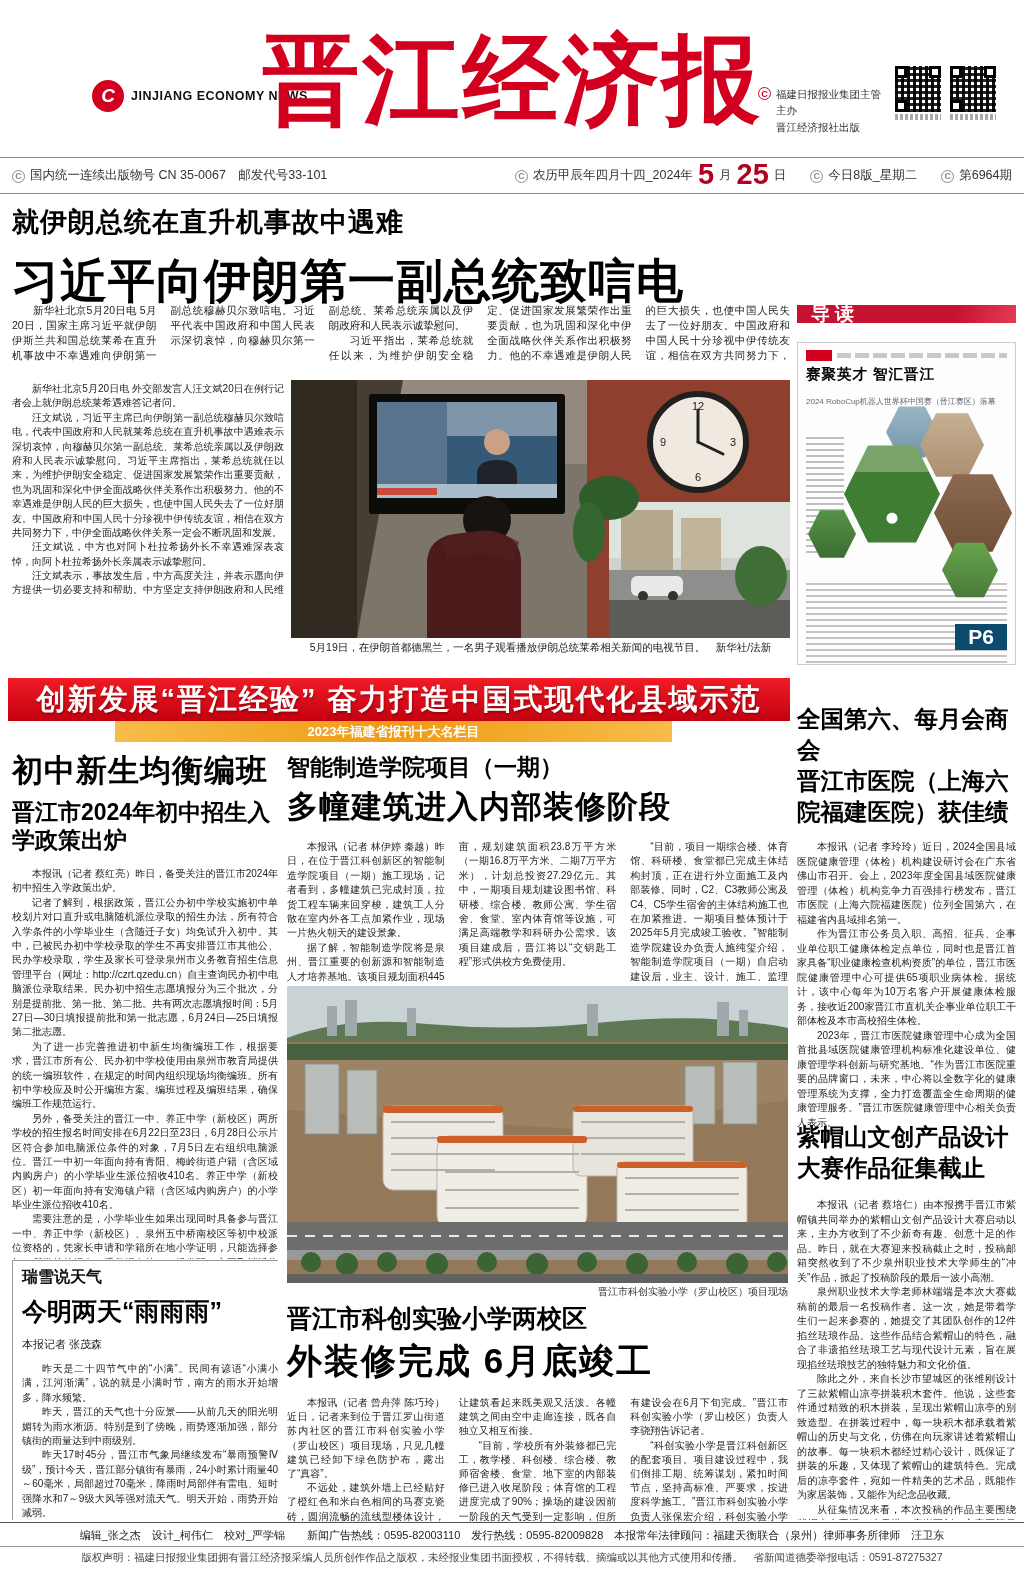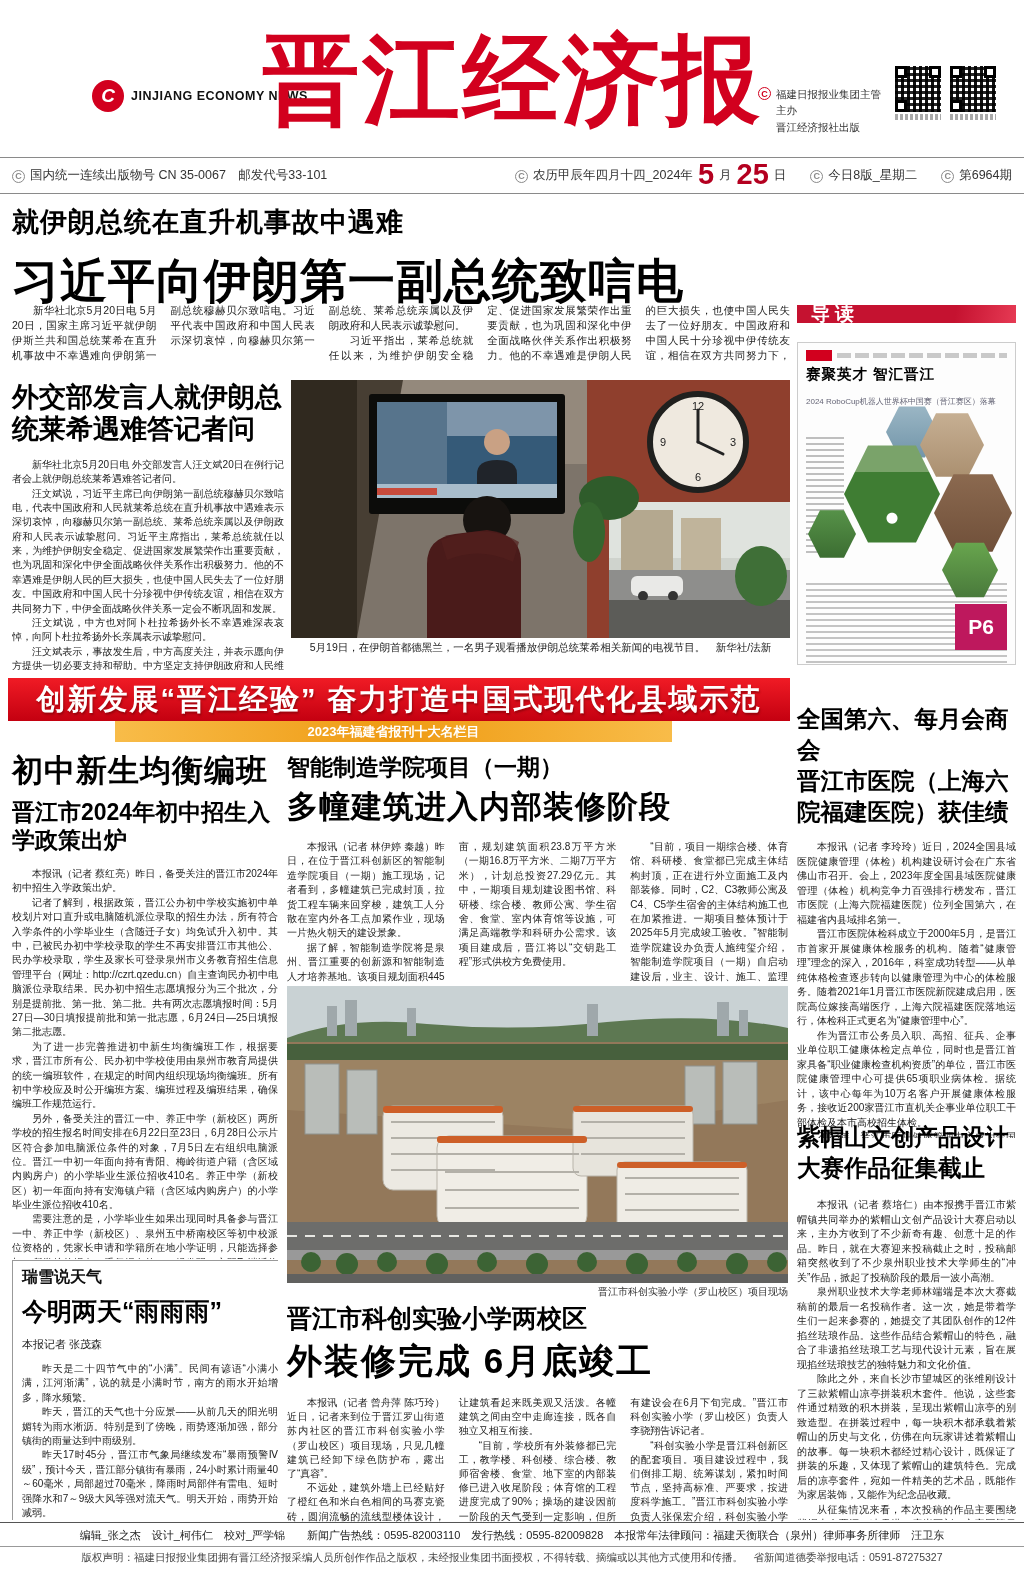--- a/index.html
+++ b/index.html
@@ -83,22 +83,22 @@
                        linear-gradient(180deg,#7aa36a 0 30%, #3f7d33 30% 100%); }
   .hex.h2 { left:118px; top:-2px; width:64px; height:72px; background:linear-gradient(180deg,#c8b195,#a98e6e); }
   .hex.h3 { left:132px; top:58px;  width:78px; height:88px; background:linear-gradient(180deg,#8d6b51,#6e4e38); }
   .hex.h4 { left:84px;  top:-8px; width:52px; height:58px; background:linear-gradient(180deg,#9db8c6,#6f93a8); }
   .hex.h5 { left:140px; top:128px; width:56px; height:62px; background:linear-gradient(180deg,#6aa84f,#47773a); }
   .hex.h6 { left:6px;   top:96px;  width:48px; height:54px; background:linear-gradient(180deg,#58944a,#3a6b30); }
   .gt-barsL { position:absolute; left:4px; top:26px; width:38px; height:120px;
               background:repeating-linear-gradient(180deg,#bfbfbf 0 2px,transparent 2px 6px); }
   .gt-bars  { margin:4px 8px 0; height:82px;
               background:repeating-linear-gradient(180deg,#c4c4c4 0 2px,transparent 2px 6px); column-count:2; }
-  .p6-badge { position:absolute; right:8px; bottom:14px; background:#be185d; color:#fff;
-              font-size:21px; font-weight:800; padding:11px 13px; }
+  .p6-badge { position:absolute; right:8px; bottom:14px; background:#0c4a6e; color:#fff;
+              font-size:21px; font-weight:800; padding:1px 13px; }
 
   
   .banner { left:8px; top:678px; width:782px; height:43px;
     background:linear-gradient(180deg,#f01b25,#c40010); color:#fff; display:flex; align-items:center;
     justify-content:center; font-size:29px; font-weight:900; letter-spacing:2px;
     text-shadow:1px 2px 2px rgba(90,0,0,.45); }
   .banner-sub { left:115px; top:721px; width:557px; height:21px;
     background:linear-gradient(90deg,#f8bc49,#ef9b13,#f8bc49); color:#fff; display:flex;
     align-items:center; justify-content:center; font-size:13px; font-weight:700; }
 
@@ -200,21 +200,20 @@
   </div>
 
   <div class="abs kicker">就伊朗总统在直升机事故中遇难</div>
   <div class="abs mainline">习近平向伊朗第一副总统致唁电</div>
   <div class="abs lead-body body">
       <p>新华社北京5月20日电 5月20日，国家主席习近平就伊朗伊斯兰共和国总统莱希在直升机事故中不幸遇难向伊朗第一副总统穆赫贝尔致唁电。习近平代表中国政府和中国人民表示深切哀悼，向穆赫贝尔第一副总统、莱希总统亲属以及伊朗政府和人民表示诚挚慰问。</p>
       <p>习近平指出，莱希总统就任以来，为维护伊朗安全稳定、促进国家发展繁荣作出重要贡献，也为巩固和深化中伊全面战略伙伴关系作出积极努力。他的不幸遇难是伊朗人民的巨大损失，也使中国人民失去了一位好朋友。中国政府和中国人民十分珍视中伊传统友谊，相信在双方共同努力下，中伊全面战略伙伴关系一定会不断巩固和发展。</p>
     </div>
 
   <div class="abs mfa">
-    <h2>外交部发言人就伊朗总统莱希遇难答记者问</h2>
     <div class="body">
         <p>新华社北京5月20日电 外交部发言人汪文斌20日在例行记者会上就伊朗总统莱希遇难答记者问。</p>
         <p>汪文斌说，习近平主席已向伊朗第一副总统穆赫贝尔致唁电，代表中国政府和人民就莱希总统在直升机事故中遇难表示深切哀悼，向穆赫贝尔第一副总统、莱希总统亲属以及伊朗政府和人民表示诚挚慰问。习近平主席指出，莱希总统就任以来，为维护伊朗安全稳定、促进国家发展繁荣作出重要贡献，也为巩固和深化中伊全面战略伙伴关系作出积极努力。他的不幸遇难是伊朗人民的巨大损失，也使中国人民失去了一位好朋友。中国政府和中国人民十分珍视中伊传统友谊，相信在双方共同努力下，中伊全面战略伙伴关系一定会不断巩固和发展。</p>
         <p>汪文斌说，中方也对阿卜杜拉希扬外长不幸遇难深表哀悼，向阿卜杜拉希扬外长亲属表示诚挚慰问。</p>
         <p>汪文斌表示，事故发生后，中方高度关注，并表示愿向伊方提供一切必要支持和帮助。中方坚定支持伊朗政府和人民维护独立、稳定和发展，愿同伊方一道进一步深化中伊全面战略伙伴关系。</p>
       </div>
   </div>
 
   <div class="abs photo1">
     <svg viewBox="0 0 499 258" preserveAspectRatio="none">
@@ -399,21 +398,20 @@
       </div>
   </div>
 
   <div class="abs hospital">
     <h2>
       <div>全国第六、每月会商会</div>
       <div>晋江市医院（上海六院福建医院）获佳绩</div>
     </h2>
     <div class="body">
         <p>本报讯（记者 李玲玲）近日，2024全国县域医院健康管理（体检）机构建设研讨会在广东省佛山市召开。会上，2023年度全国县域医院健康管理（体检）机构竞争力百强排行榜发布，晋江市医院（上海六院福建医院）位列全国第六，在福建省内县域排名第一。</p>
-        <p>晋江市医院体检科成立于2000年5月，是晋江市首家开展健康体检服务的机构。随着“健康管理”理念的深入，2016年，科室成功转型——从单纯体格检查逐步转向以健康管理为中心的体检服务。随着2021年1月晋江市医院新院建成启用，医院高位嫁接高端医疗，上海六院福建医院落地运行，体检科正式更名为“健康管理中心”。</p>
         <p>作为晋江市公务员入职、高招、征兵、企事业单位职工健康体检定点单位，同时也是晋江首家具备“职业健康检查机构资质”的单位，晋江市医院健康管理中心可提供65项职业病体检。据统计，该中心每年为10万名客户开展健康体检服务，接收近200家晋江市直机关企事业单位职工干部体检及本市高校招生体检。</p>
         <p>2023年，晋江市医院健康管理中心成为全国首批县域医院健康管理机构标准化建设单位、健康管理学科创新与研究基地。“作为晋江市医院重要的品牌窗口，未来，中心将以全数字化的健康管理系统为支撑，全力打造覆盖全生命周期的健康管理服务。”晋江市医院健康管理中心相关负责人表示。</p>
       </div>
   </div>
 
   <div class="abs design">
     <h2>紫帽山文创产品设计大赛作品征集截止</h2>
     <div class="body">
         <p>本报讯（记者 蔡培仁）由本报携手晋江市紫帽镇共同举办的紫帽山文创产品设计大赛启动以来，主办方收到了不少新奇有趣、创意十足的作品。昨日，就在大赛迎来投稿截止之时，投稿邮箱突然收到了不少泉州职业技术大学师生的“冲关”作品，掀起了投稿阶段的最后一波小高潮。</p>
         <p>泉州职业技术大学老师林端端是本次大赛截稿前的最后一名投稿作者。这一次，她是带着学生们一起来参赛的，她提交了其团队创作的12件掐丝珐琅作品。这些作品结合紫帽山的特色，融合了非遗掐丝珐琅工艺与现代设计元素，旨在展现掐丝珐琅技艺的独特魅力和文化价值。</p>

